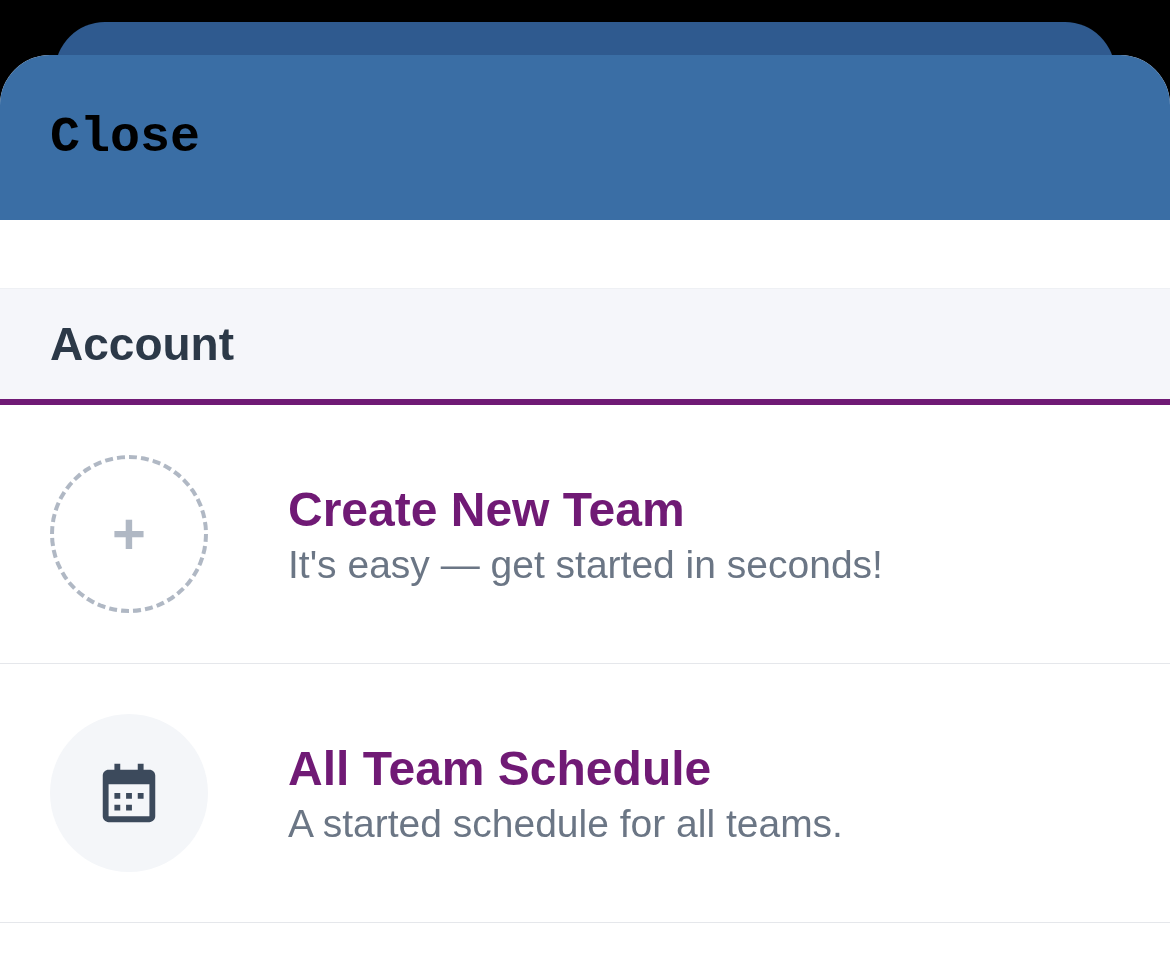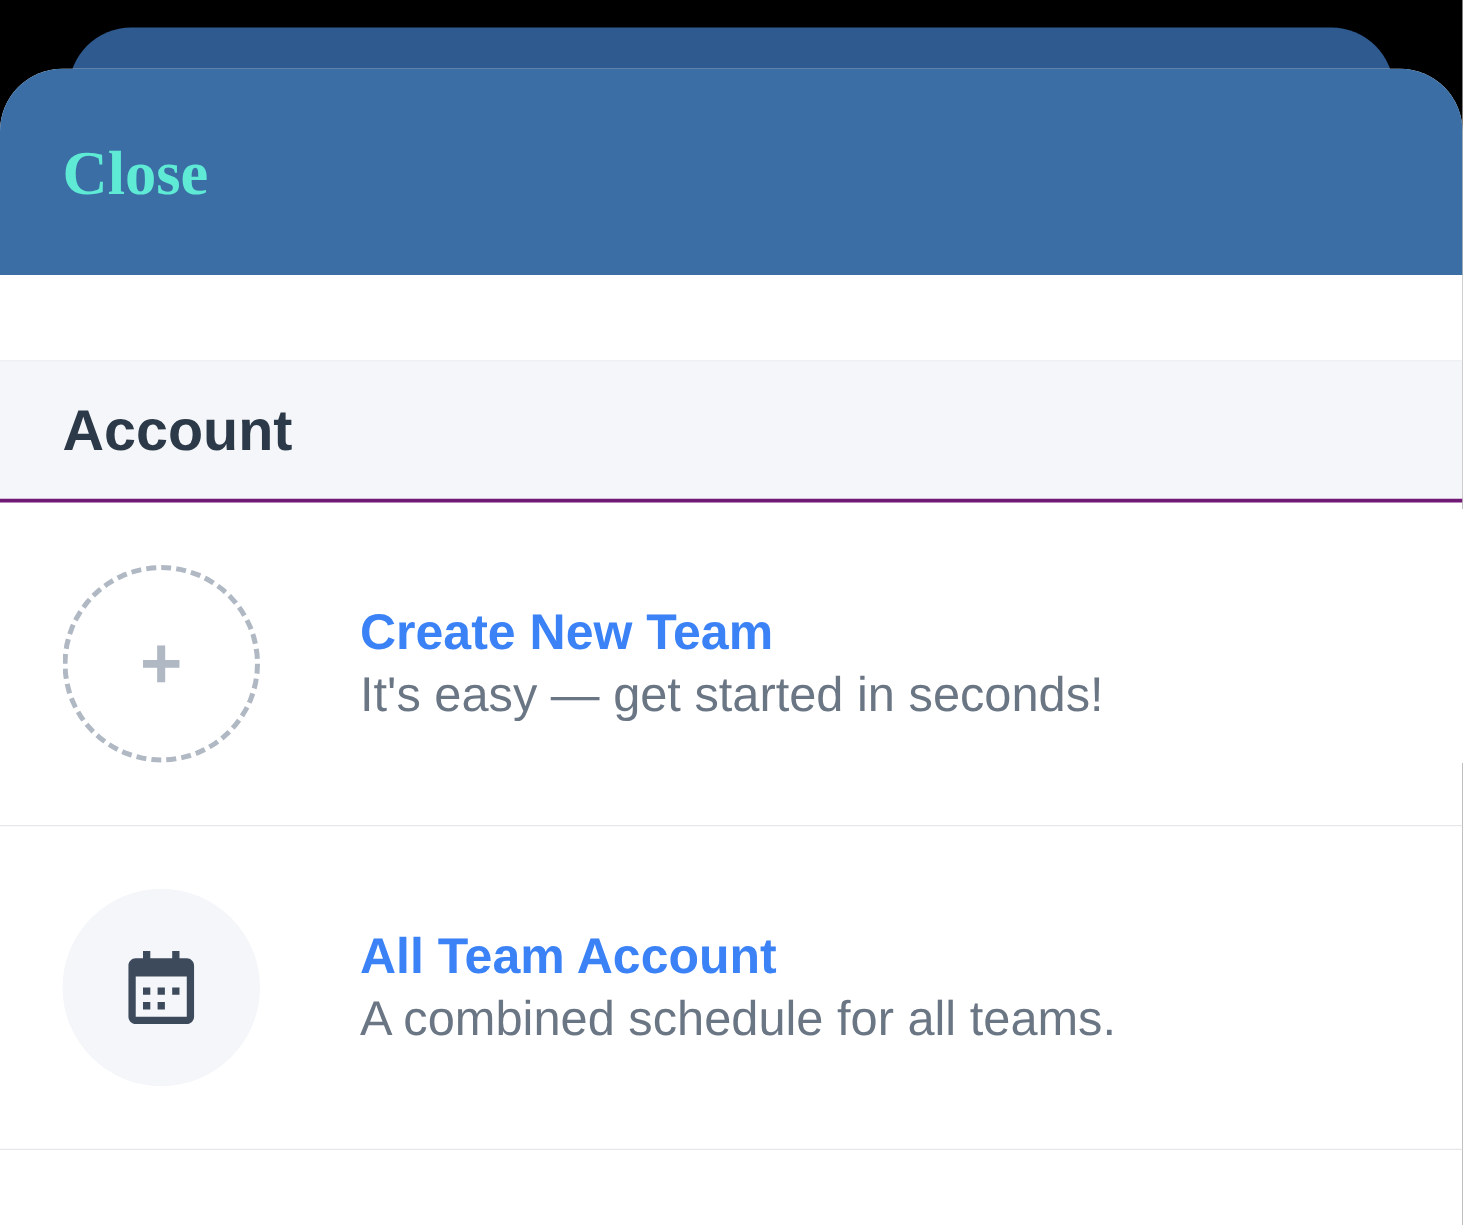--- a/index.html
+++ b/index.html
@@ -42,39 +42,39 @@
     .header {
       background: #3a6ea5;
       height: 165px;
       display: flex;
       align-items: center;
       justify-content: space-between;
       padding: 0 50px;
     }
 
     .header-button {
-      color: #5eead4;
+      color: #000000;
       font-size: 50px;
       font-weight: 600;
       background: none;
       border: none;
       cursor: pointer;
-      font-family: Liberation Serif, serif;
+      font-family: Liberation Mono, monospace;
     }
 
     .spacer {
       height: 68px;
       background: #ffffff;
     }
 
     .section-header {
       background: #f5f6fa;
       padding: 28px 50px;
       border-top: 1px solid #eef0f4;
-      border-bottom: 3px solid #701a75;
+      border-bottom: 6px solid #701a75;
     }
 
     .section-title {
       font-size: 46px;
       font-weight: 600;
       color: #2c3948;
     }
 
     .list-item {
       display: flex;
@@ -115,23 +115,23 @@
       line-height: 1;
     }
 
     .item-content {
       display: flex;
       flex-direction: column;
       gap: 6px;
     }
 
     .item-title {
-      font-size: 40px;
+      font-size: 48px;
       font-weight: 700;
-      color: #3b82f6;
+      color: #701a75;
     }
 
     .item-subtitle {
       font-size: 39px;
       font-weight: 400;
       color: #6b7685;
     }
   </style>
 </head>
 <body>
@@ -160,18 +160,18 @@
     </div>
   </div>
 
   <div class="list-item">
     <div class="icon-container icon-solid">
       <svg width="70" height="70" viewBox="0 0 24 24" fill="#3c4a5c">
         <path d="M7 2 L7 4 L5 4 C3.9 4 3 4.9 3 6 L3 20 C3 21.1 3.9 22 5 22 L19 22 C20.1 22 21 21.1 21 20 L21 6 C21 4.9 20.1 4 19 4 L17 4 L17 2 L15 2 L15 4 L9 4 L9 2 L7 2 Z M5 9 L19 9 L19 20 L5 20 L5 9 Z M7 12 L9 12 L9 14 L7 14 L7 12 Z M11 12 L13 12 L13 14 L11 14 L11 12 Z M15 12 L17 12 L17 14 L15 14 L15 12 Z M7 16 L9 16 L9 18 L7 18 L7 16 Z M11 16 L13 16 L13 18 L11 18 L11 16 Z"></path>
       </svg>
     </div>
     <div class="item-content">
-      <div class="item-title">All Team Account</div>
-      <div class="item-subtitle">A combined schedule for all teams.</div>
+      <div class="item-title">All Team Schedule</div>
+      <div class="item-subtitle">A started schedule for all teams.</div>
     </div>
   </div>
 
 </div>
 
 </body></html>

